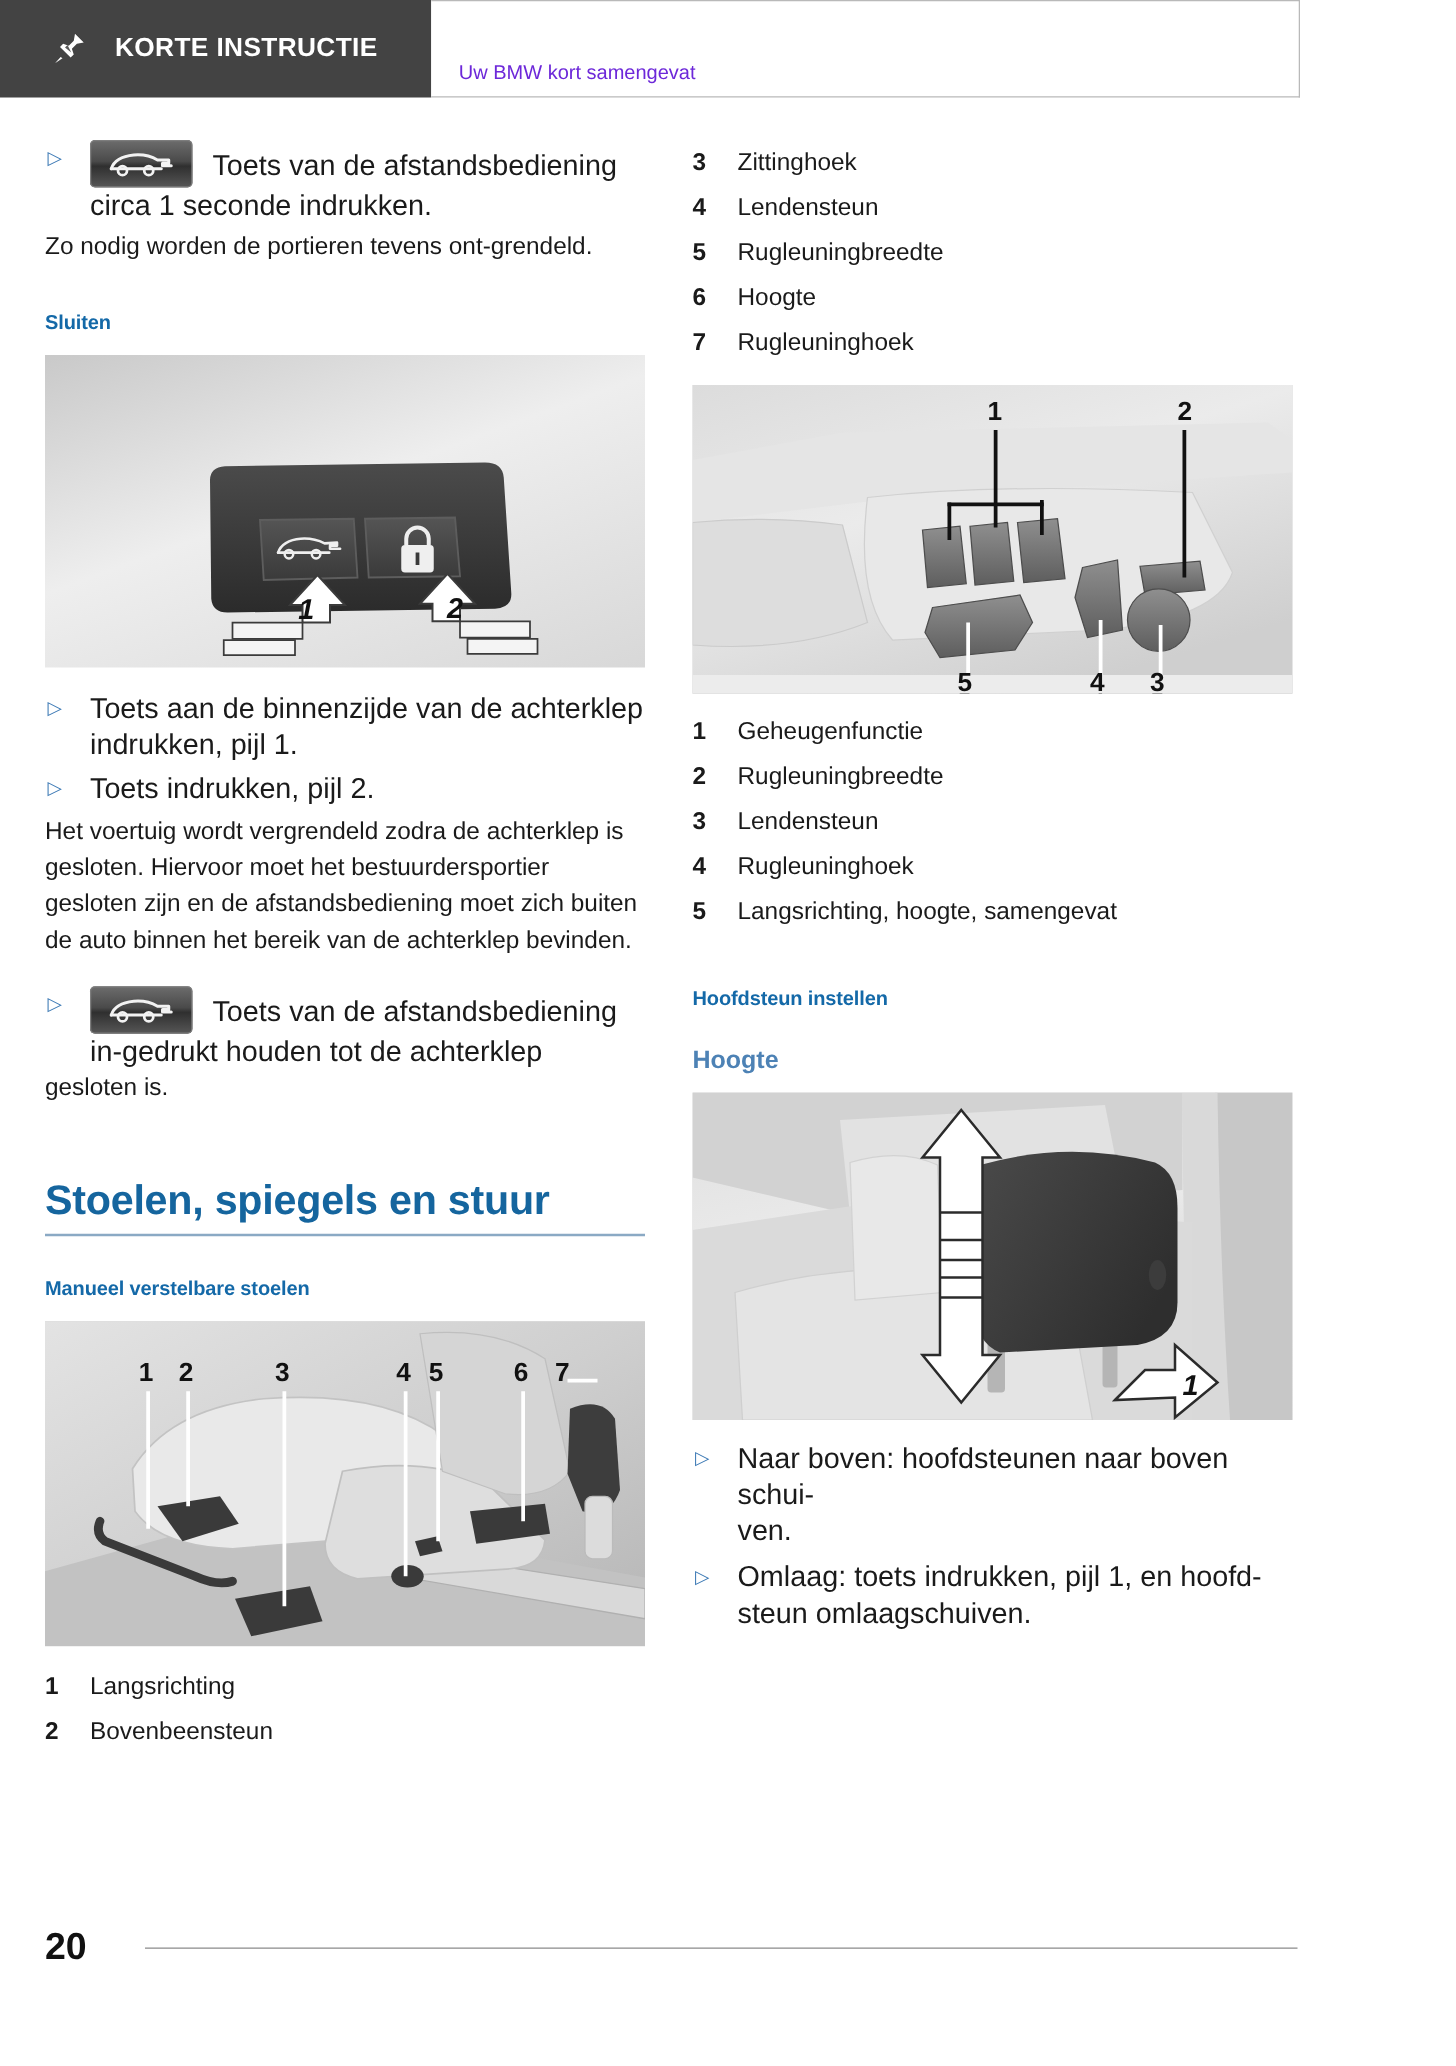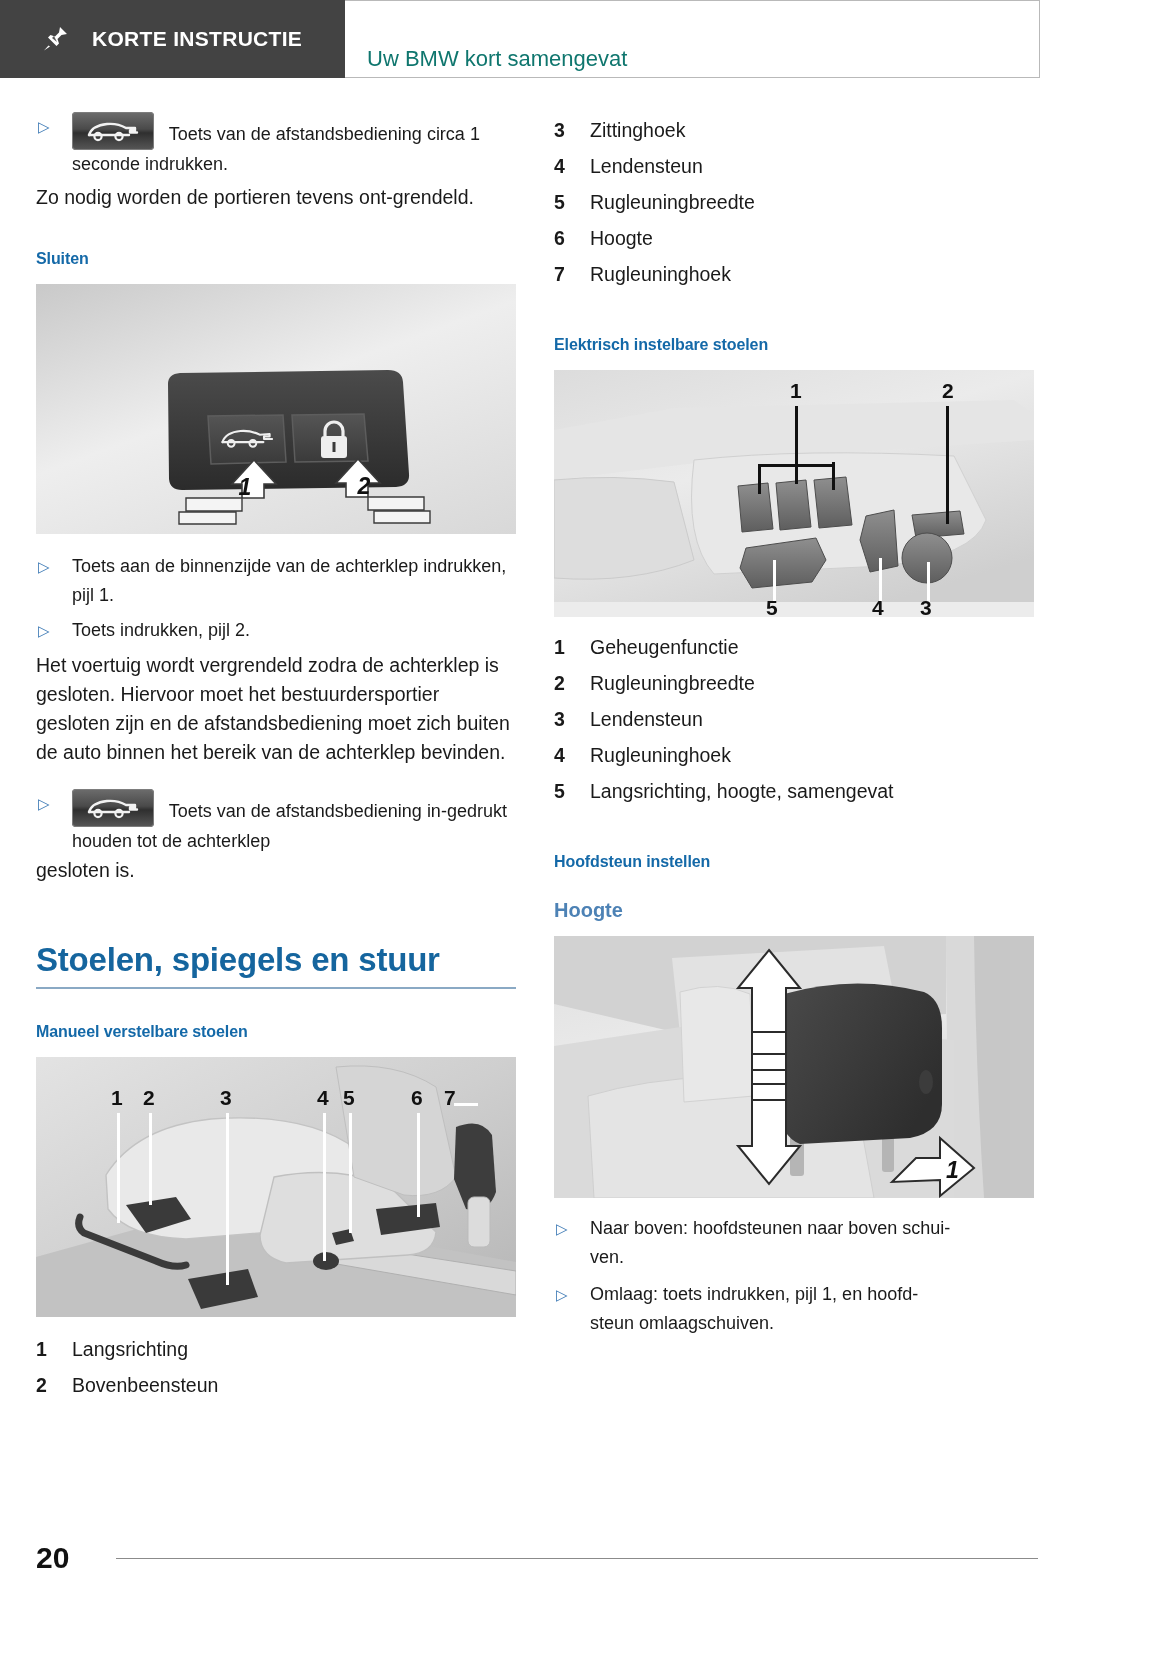--- a/index.html
+++ b/index.html
@@ -50,22 +50,22 @@
     flex: 1;
     border: 1px solid #b9b9b9;
     border-left: none;
     box-sizing: border-box;
     display: flex;
     align-items: center;
     padding-left: 22px;
     background: #ffffff;
   }
   .header-title {
-    font-size: 22px;
-    color: #0f766e;
+    font-size: 16px;
+    color: #6d28d9;
     margin-top: 39px;
   }
 
   
   .content {
     position: absolute;
     top: 112px;
     left: 0;
     width: 1165px;
   }
@@ -117,21 +117,21 @@
   .bullet-mark {
     flex: 0 0 36px;
     color: #3d7ab5;
     font-size: 15px;
     line-height: 29px;
     padding-left: 2px;
     box-sizing: border-box;
   }
   .bullet-body {
     flex: 1;
-    font-size: 18px;
+    font-size: 23px;
     line-height: 29px;
   }
   .indent-text {
     margin-left: 36px;
     font-size: 19.5px;
     line-height: 29px;
   }
 
   
   .key-btn {
@@ -396,21 +396,20 @@
       <li>
         <span class="num">6</span>
         <span>Hoogte</span>
       </li>
       <li>
         <span class="num">7</span>
         <span>Rugleuninghoek</span>
       </li>
     </ol>
 
-    <h2 class="sub-title" style="margin-top:44px;">Elektrisch instelbare stoelen</h2>
 
     <div class="figure fig-eseat" style="margin-top:16px;">
       <svg width="480" height="247" viewBox="0 0 480 247">
         <defs>
           <linearGradient id="esbg" x1="0" y1="0" x2="0.6" y2="1">
             <stop offset="0" stop-color="#dcdcdc"></stop>
               <stop offset="0.45" stop-color="#ebebeb"></stop>
               <stop offset="1" stop-color="#cfcfcf"></stop>
           </linearGradient>
           <linearGradient id="btn" x1="0" y1="0" x2="0" y2="1">

